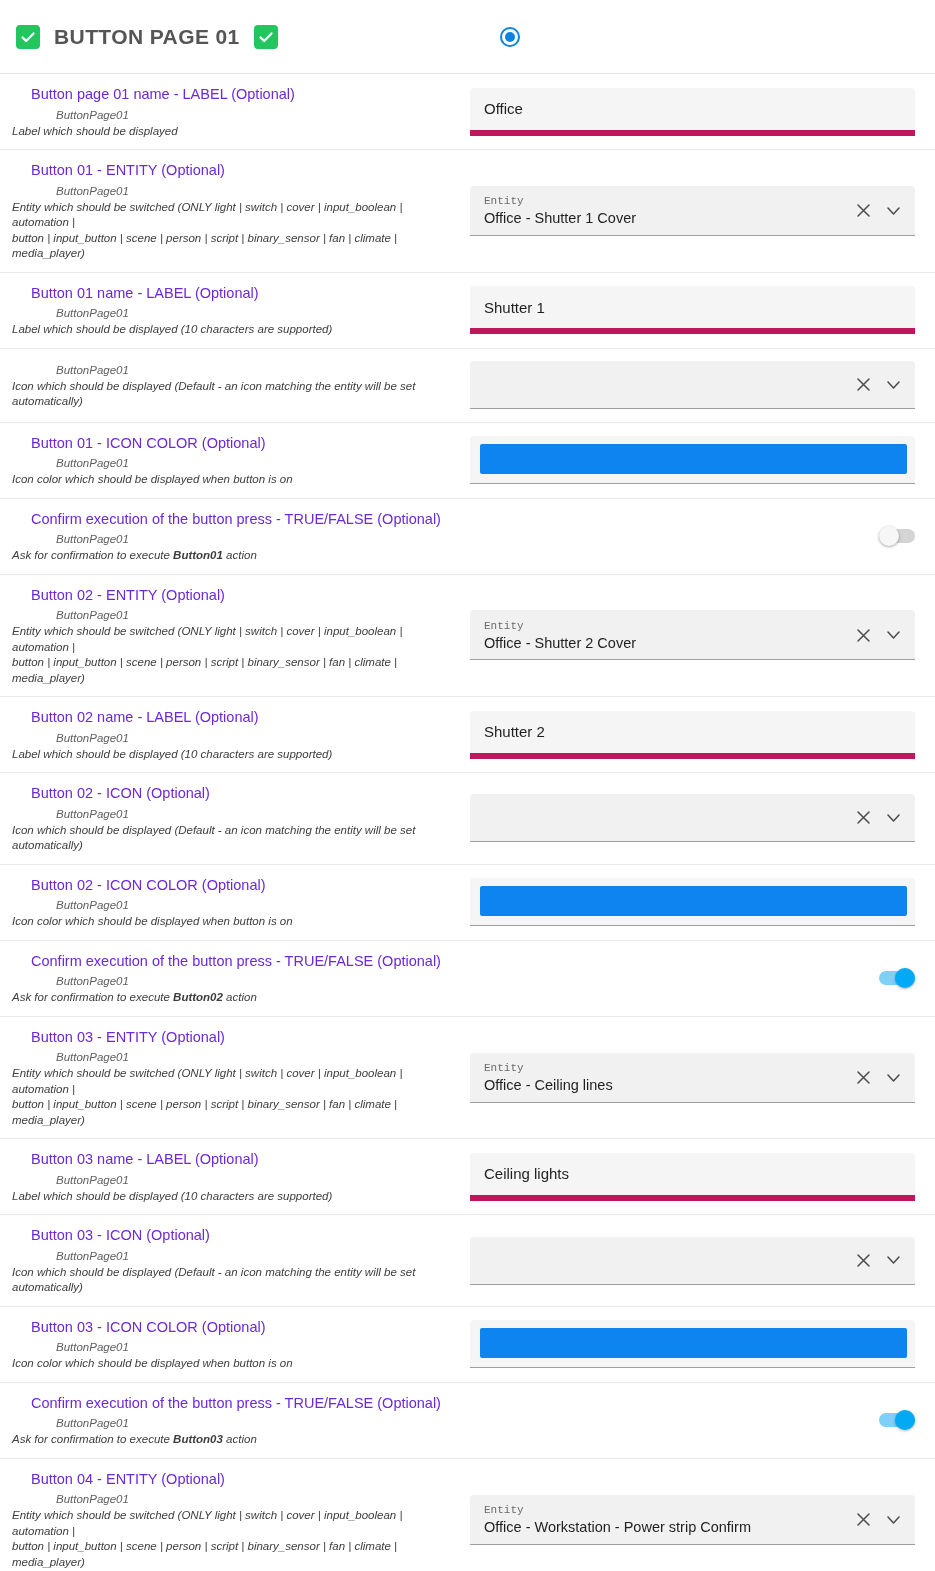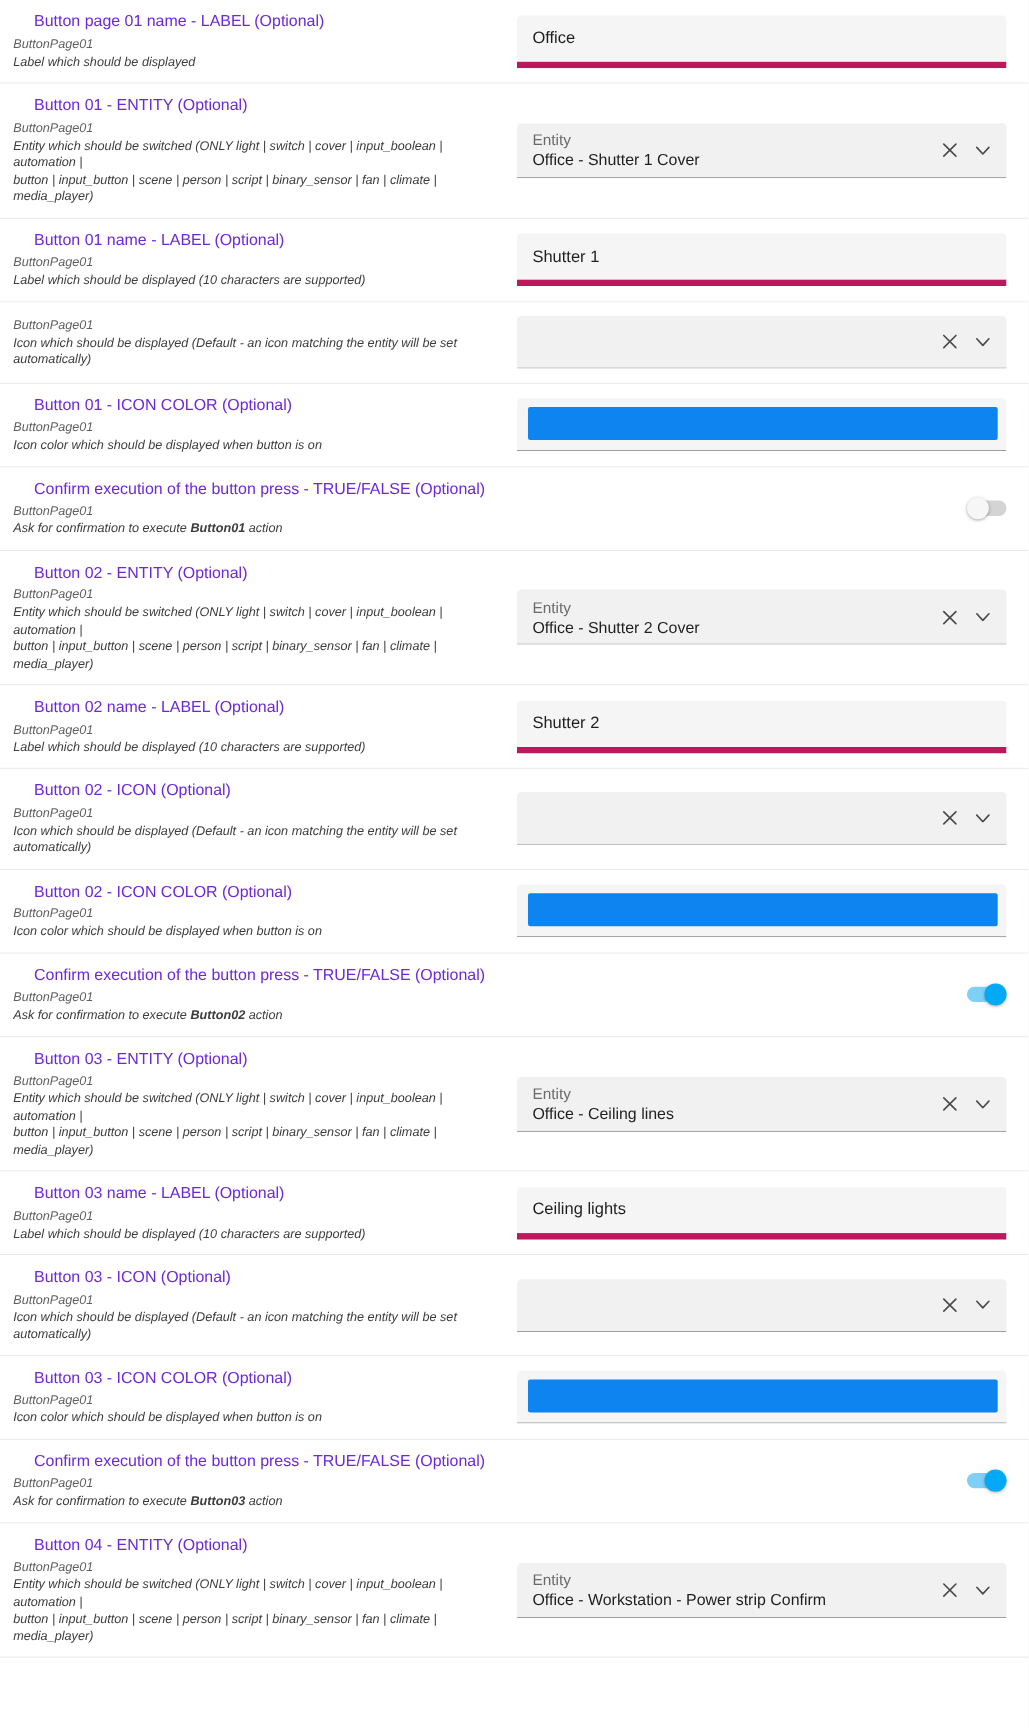--- a/index.html
+++ b/index.html
@@ -88,20 +88,21 @@
     color: #6d28d9;
     line-height: 1.35;
     margin-left: 19px;
   }
   .lbl-sub {
     font-size: 11.5px;
     font-style: italic;
     color: #5f5f5f;
     margin-top: 3px;
     line-height: 1.3;
+    margin-left: 44px;
   }
   .lbl-desc {
     font-size: 11.5px;
     font-style: italic;
     color: #3d3d3d;
     margin-top: 1px;
     line-height: 1.35;
   }
   .lbl-desc b { font-weight: bold; font-style: italic; }
 
@@ -126,24 +127,25 @@
     border-bottom: 1px solid #9e9e9e;
     border-radius: 4px 4px 0 0;
     padding: 6px 8px 5px 14px;
     min-height: 50px;
     display: flex;
     align-items: center;
   }
   .selectfield.empty { min-height: 48px; padding-top: 12px; padding-bottom: 12px; }
   .sf-text { flex: 1 1 auto; overflow: hidden; }
   .sf-floatlabel {
-    font-size: 14px;
+    font-size: 11px;
     color: #6b6b6b;
     line-height: 1.2;
     margin-bottom: 2px;
+    font-family: Liberation Mono, monospace;
   }
   .sf-value {
     font-size: 14.5px;
     color: #1f1f1f;
     white-space: nowrap;
     overflow: hidden;
     text-overflow: ellipsis;
   }
   .sf-actions { display: flex; align-items: center; gap: 10px; padding-right: 4px; }
   .icon-btn {
@@ -191,20 +193,36 @@
     box-shadow: 0 1px 3px rgba(0,0,0,.35);
   }
   .toggle.on .track { background: #7fd0f7; }
   .toggle.on .knob { left: 16px; background: #03a9f4; box-shadow: 0 1px 3px rgba(0,0,0,.3); }
 </style>
 </head>
 <body>
 
 <div id="page">
 
+  <div class="header">
+    <span class="check-box-icon">
+      <svg width="16" height="16" viewBox="0 0 16 16" aria-hidden="true">
+        <path d="M2.5 8.4 L6.2 12 L13.5 4.4" fill="none" stroke="#ffffff" stroke-width="2.2" stroke-linecap="round" stroke-linejoin="round"></path>
+      </svg>
+    </span>
+    <div class="header-title">BUTTON PAGE 01</div>
+    <span class="check-box-icon">
+      <svg width="16" height="16" viewBox="0 0 16 16" aria-hidden="true">
+        <path d="M2.5 8.4 L6.2 12 L13.5 4.4" fill="none" stroke="#ffffff" stroke-width="2.2" stroke-linecap="round" stroke-linejoin="round"></path>
+      </svg>
+    </span>
+    <span class="header-radio">
+        <i></i>
+      </span>
+  </div>
 
   <div id="rows-container">
       <div class="row">
         <div class="row-left">
           <div class="lbl-title">Button page 01 name - LABEL (Optional)</div>
           <div class="lbl-sub">ButtonPage01</div>
           <div class="lbl-desc">Label which should be displayed</div>
         </div>
         <div class="row-right">
           <div class="textfield">

